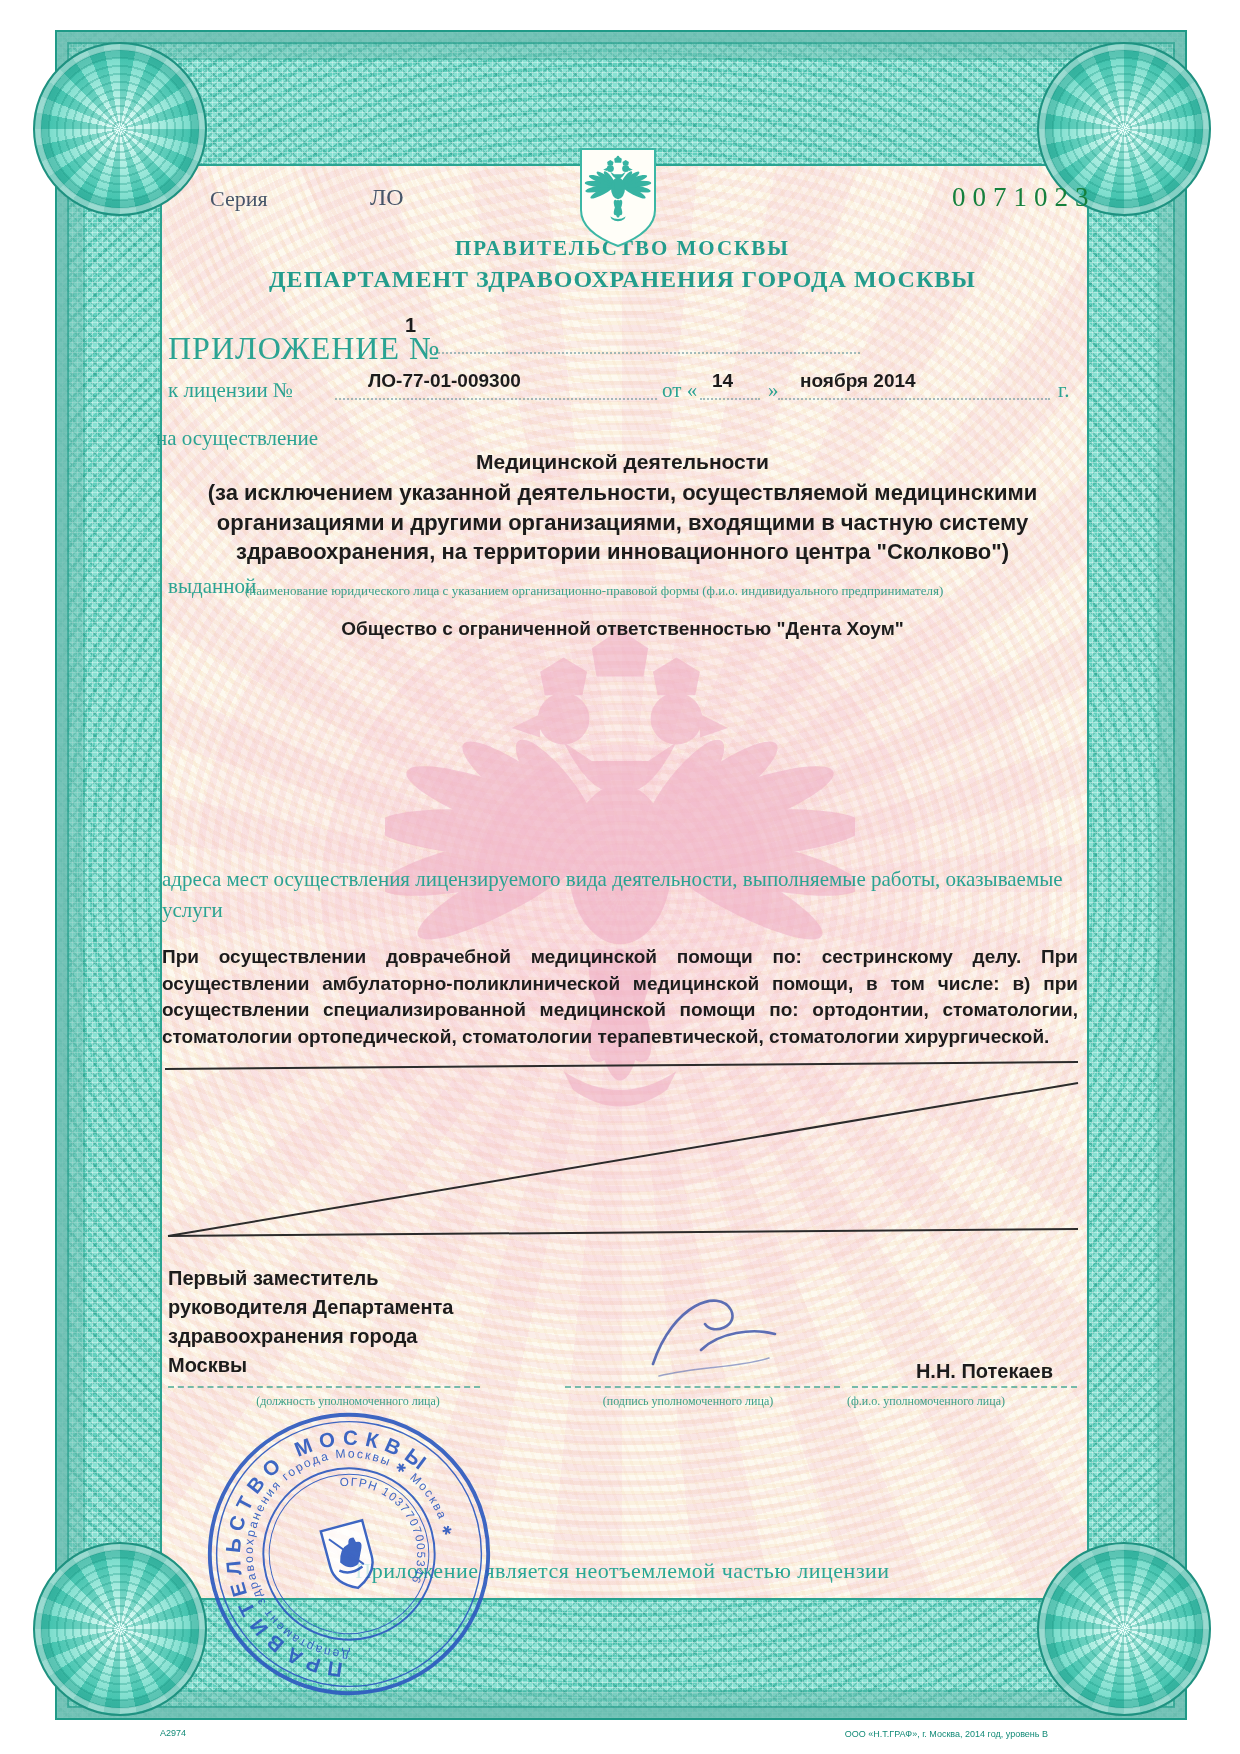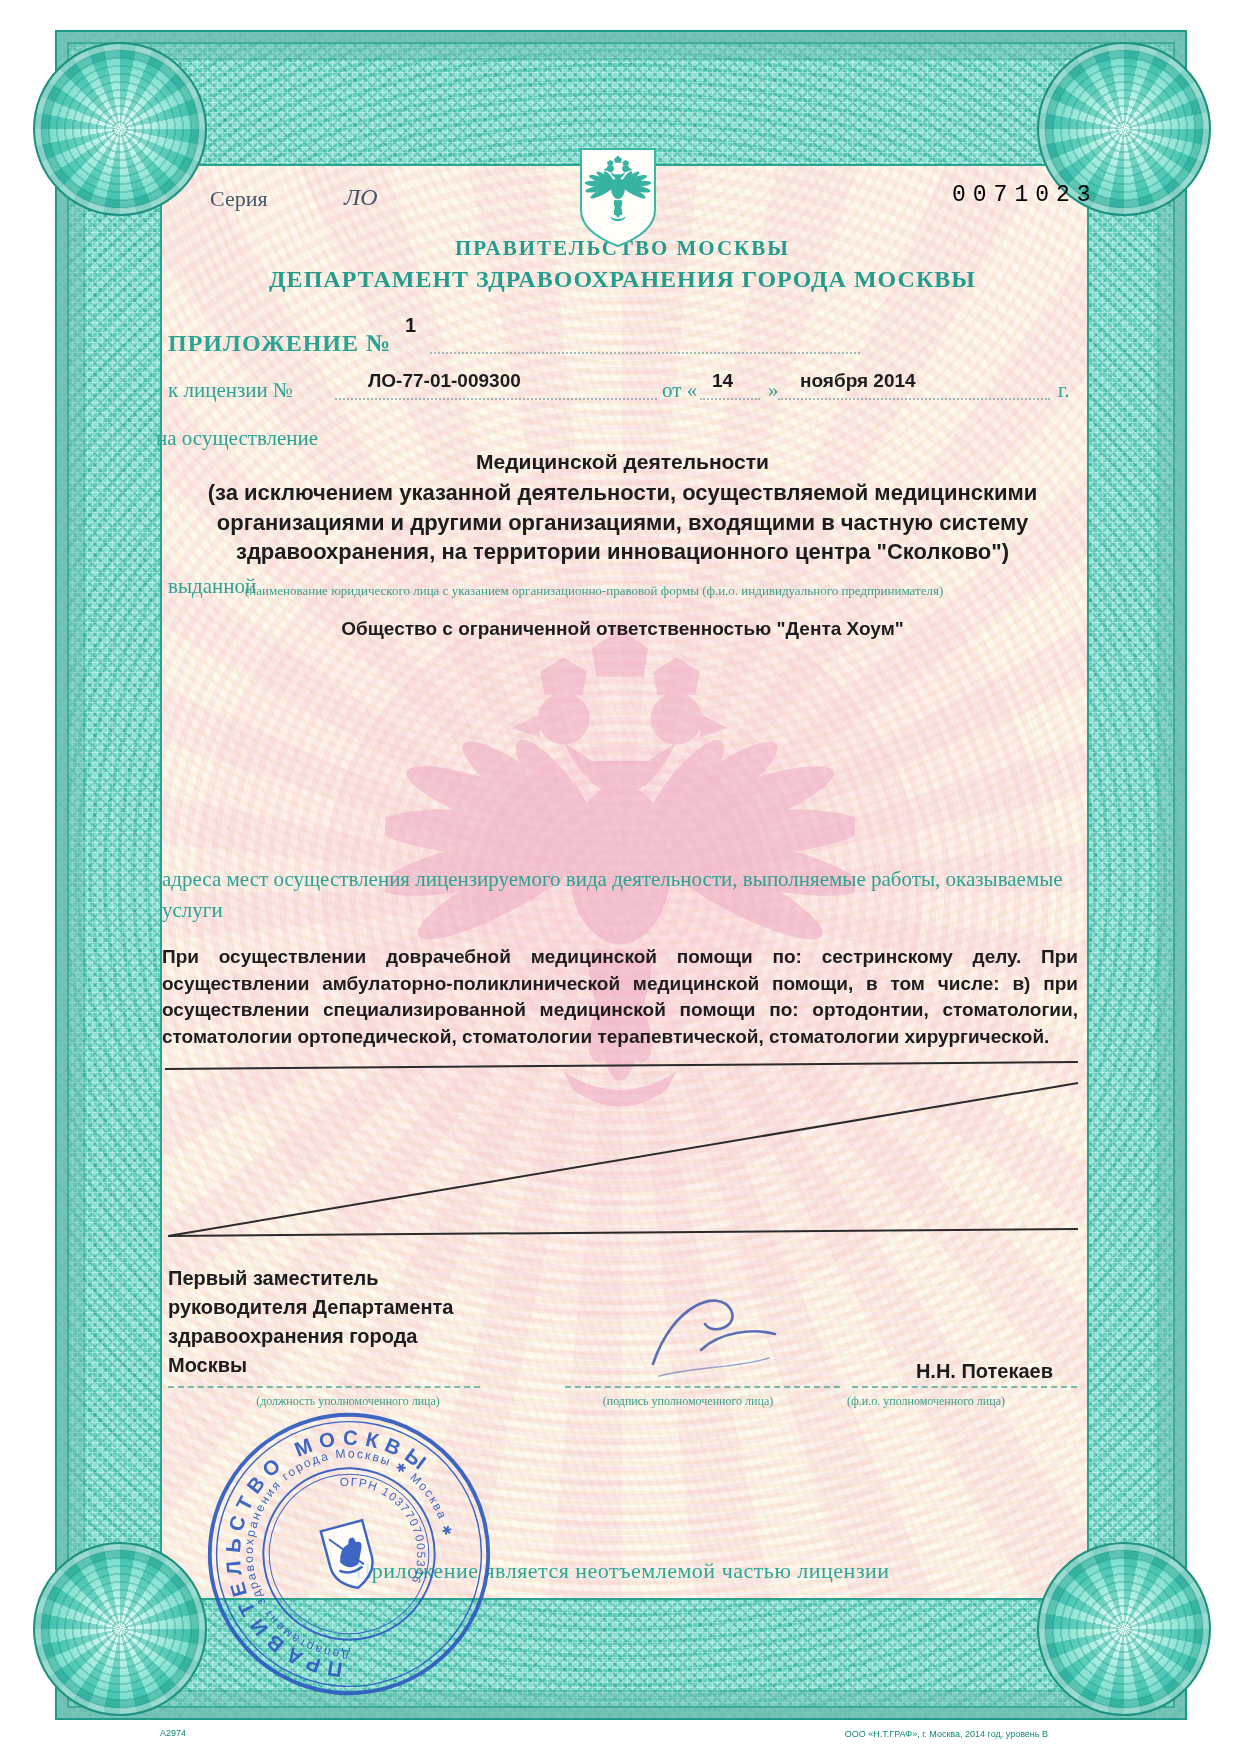--- a/index.html
+++ b/index.html
@@ -45,27 +45,27 @@
   
   .abs{position:absolute;z-index:6;}
   .teal{color:#2ba392;font-family:"Liberation Serif",serif;}
   .ink{color:#1c1c1c;font-family:"Liberation Sans",sans-serif;font-weight:bold;}
   .center-row{left:160px;width:925px;text-align:center;}
   .dotline{position:absolute;z-index:5;border-bottom:2px dotted rgba(90,140,150,.55);height:0;}
   .dash{position:absolute;z-index:5;border-top:2px dashed rgba(72,170,150,.75);height:0;}
   .caption{position:absolute;z-index:6;font-family:"Liberation Serif",serif;font-size:12px;color:#3aa08a;transform:translateX(-50%);white-space:nowrap;}
 
   .series-label{left:210px;top:186px;font-size:22px;color:#475569;}
-  .series-value{left:344px;top:184px;font-size:24px;color:#475569;font-style:italic;}
-  .form-number{left:952px;top:182px;font-family:Liberation Mono, monospace;font-size:23px;letter-spacing:7px;color:#000000;}
+  .series-value{left:370px;top:184px;font-size:24px;color:#475569;}
+  .form-number{left:952px;top:182px;font-family:Liberation Serif, serif;font-size:27px;letter-spacing:7px;color:#15803d;}
 
   .gov{top:236px;font-size:21px;font-weight:bold;color:#239c8c;letter-spacing:2px;}
   .dept{top:266px;font-size:24px;font-weight:bold;color:#239c8c;letter-spacing:1px;}
 
-  .apx-label{left:168px;top:330px;font-size:24px;letter-spacing:1px;font-weight:bold;}
+  .apx-label{left:168px;top:330px;font-size:32px;letter-spacing:1px;}
   .apx-num{left:405px;top:314px;font-size:20px;}
   .lic-label{left:168px;top:378px;font-size:21px;}
   .lic-num{left:368px;top:370px;font-size:19px;}
   .from-label{left:662px;top:378px;font-size:21px;}
   .day{left:712px;top:370px;font-size:19px;}
   .quote{left:768px;top:378px;font-size:21px;}
   .monthyear{left:800px;top:370px;font-size:19px;}
   .yearmark{left:1058px;top:378px;font-size:21px;}
 
   .for-label{left:156px;top:426px;font-size:21px;}

